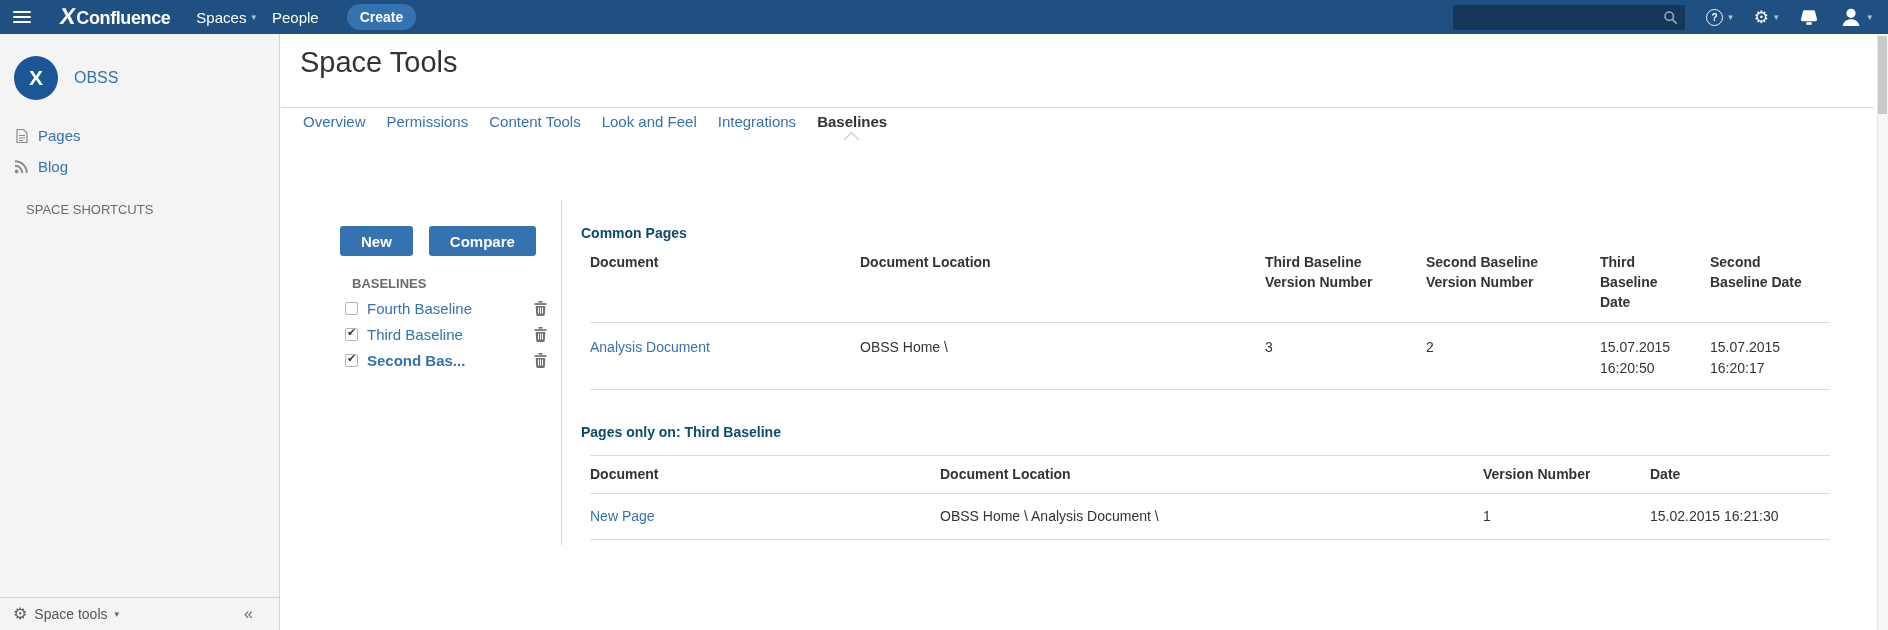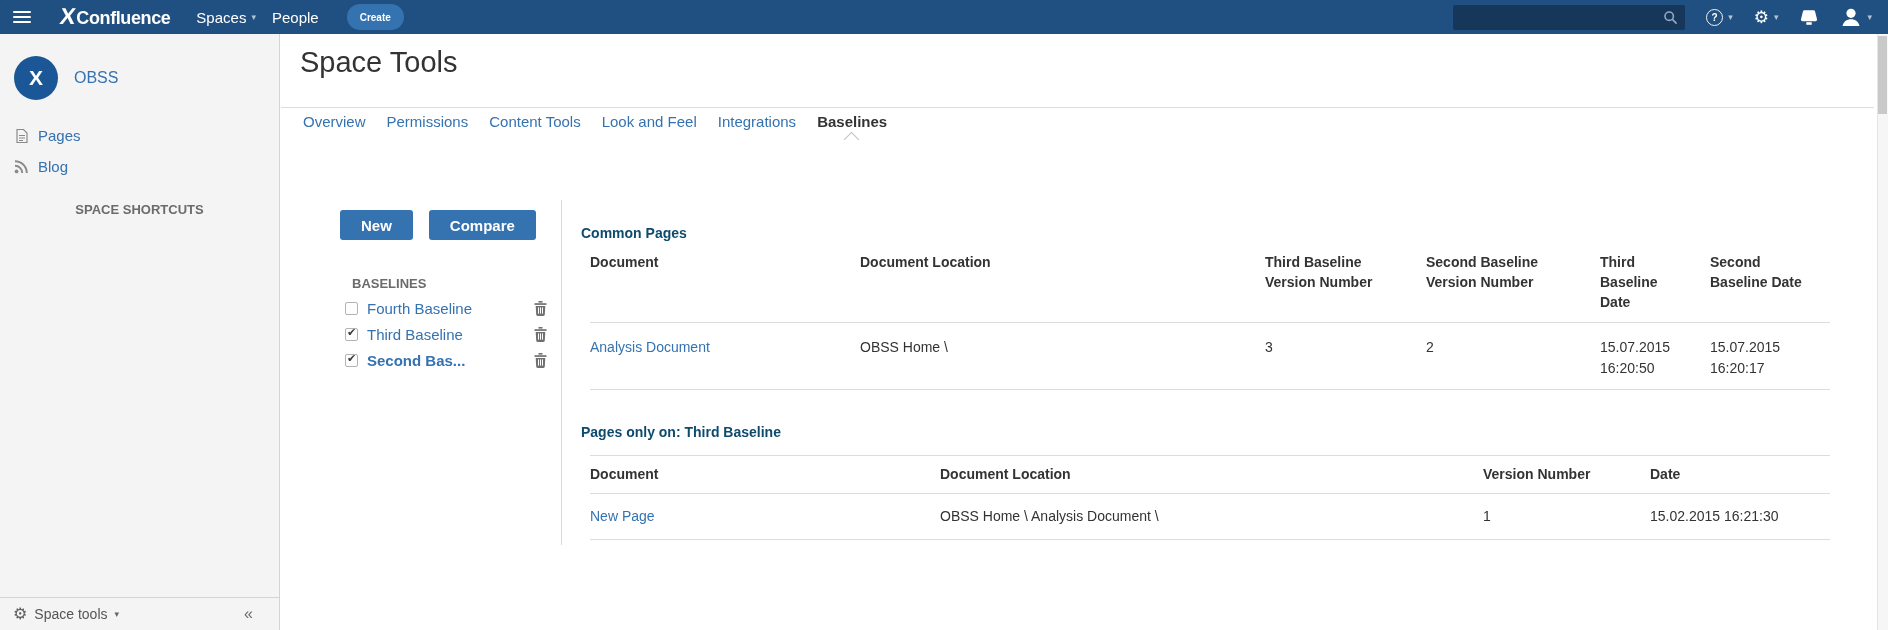--- a/index.html
+++ b/index.html
@@ -10,55 +10,55 @@
   
   .topbar{position:absolute;left:0;top:0;width:100%;height:34px;background:#205081;display:flex;align-items:center;color:#fff;z-index:5;}
   .burger{margin-left:13px;width:18px;height:12px;display:flex;flex-direction:column;justify-content:space-between;cursor:pointer;}
   .burger span{display:block;height:2px;background:#fff;border-radius:1px;}
   .logo{display:flex;align-items:baseline;margin-left:29px;cursor:pointer;}
   .logo-x{font-weight:bold;font-size:23px;line-height:23px;transform:skewX(-8deg);}
   .logo-text{font-weight:bold;font-size:18px;letter-spacing:-0.4px;margin-left:1px;}
   .topnav{display:flex;align-items:center;margin-left:26px;gap:16px;font-size:15px;}
   .white-link{color:#fff;display:flex;align-items:center;}
   .caret{font-size:9px;color:rgba(255,255,255,.65);margin-left:5px;font-family:"DejaVu Sans",sans-serif;}
-  .create-btn{margin-left:28px;background:#3572b0;color:#fff;font-weight:bold;font-size:10px;padding:0 13px;height:26px;border-radius:13px;border:none;cursor:pointer;font-family:inherit;}
+  .create-btn{margin-left:28px;background:#3572b0;color:#fff;font-weight:bold;font-size:14px;padding:0 13px;height:26px;border-radius:13px;border:none;cursor:pointer;font-family:inherit;}
   .top-right{margin-left:auto;display:flex;align-items:center;margin-right:16px;gap:21px;}
   .search-box{display:flex;align-items:center;background:rgba(0,0,0,.3);height:25px;width:218px;padding:0 7px;border-radius:2px;}
   .search-input{flex:1;background:transparent;border:none;outline:none;color:#fff;font-size:13px;font-family:inherit;}
   .icon-btn{display:flex;align-items:center;cursor:pointer;background:none;border:none;padding:0;color:#fff;}
   .help-circle{width:15px;height:15px;border:1.5px solid rgba(255,255,255,.92);border-radius:50%;display:flex;align-items:center;justify-content:center;font-size:10px;font-weight:bold;color:#fff;}
   .gear-glyph{font-family:"DejaVu Sans",sans-serif;font-size:17px;line-height:17px;color:#fff;}
 
   
   .sidebar{position:absolute;left:0;top:34px;width:280px;bottom:0;background:#f4f4f4;border-right:1px solid #d4d4d4;box-sizing:border-box;}
   .space-header{display:flex;align-items:center;gap:16px;padding:22px 0 0 14px;}
   .space-logo{width:44px;height:44px;border-radius:50%;background:#1b5796;color:#fff;display:flex;align-items:center;justify-content:center;font-weight:bold;font-size:21px;cursor:pointer;flex:0 0 auto;}
   .space-name{color:#3572b0;font-size:16px;}
   .side-nav{margin-top:20px;}
   .side-item{display:flex;align-items:center;gap:9px;padding:7px 14px;font-size:15px;cursor:pointer;}
   .side-item a{color:#3572b0;}
-  .shortcuts-h{padding:20px 14px 0;font-size:13px;font-weight:bold;color:#6b6b6b;text-align:center;}
+  .shortcuts-h{padding:20px 26px 0;font-size:13px;font-weight:normal;color:#6b6b6b;}
   .shortcuts-p{padding:11px 14px 0;font-size:14px;color:#6b6b6b;line-height:20px;width:252px;box-sizing:content-box;}
   .shortcuts-p a{color:#3572b0;}
   .sidebar-footer{position:absolute;left:0;bottom:0;width:100%;height:33px;border-top:1px solid #d4d4d4;display:flex;align-items:center;background:#f4f4f4;box-sizing:border-box;}
   .footer-tools{display:flex;align-items:center;gap:7px;margin-left:13px;color:#555;font-size:14px;cursor:pointer;}
   .footer-gear{font-family:"DejaVu Sans",sans-serif;font-size:16px;color:#5e5e5e;line-height:16px;}
   .footer-caret{font-size:9px;color:#666;font-family:"DejaVu Sans",sans-serif;}
   .collapse-btn{margin-left:auto;margin-right:20px;color:#6b6b6b;font-size:16px;cursor:pointer;background:none;border:none;font-family:inherit;}
 
   
   .page-title{position:absolute;left:300px;top:46px;font-size:29px;font-weight:normal;color:#333;margin:0;}
   .title-divider{position:absolute;left:281px;right:14px;top:107px;height:1px;background:#ddd;}
   .tabs{position:absolute;left:301px;top:113px;display:flex;gap:17px;font-size:15px;}
   .tab{color:#3572b0;position:relative;padding:0 2px;}
   .tab.active{color:#333;font-weight:bold;}
   .tab-marker{display:none;}
   .tab.active .tab-marker{display:block;position:absolute;left:50%;margin-left:-6px;top:21px;width:10px;height:10px;background:#fff;border-left:1px solid #c0c0c0;border-top:1px solid #c0c0c0;transform:rotate(45deg);}
 
-  .panel-buttons{position:absolute;left:340px;top:210px;display:flex;gap:16px;}
+  .panel-buttons{position:absolute;left:340px;top:226px;display:flex;gap:16px;}
   .aui-btn{background:#3572b0;color:#fff;font-weight:bold;font-size:15px;border:none;border-radius:3px;height:30px;padding:0 21px;cursor:pointer;font-family:inherit;}
   .baselines-heading{position:absolute;left:352px;top:276px;font-size:13px;font-weight:bold;color:#6b6b6b;}
   .baseline-list{position:absolute;left:345px;top:295px;width:202px;}
   .baseline-row{display:flex;align-items:center;height:26px;gap:9px;}
   .cb{width:13px;height:13px;border:1px solid #b3b3b3;border-radius:2px;background:#fdfdfd;position:relative;flex:0 0 auto;cursor:pointer;box-sizing:border-box;}
   .cb.checked::after{content:"✔";position:absolute;left:1px;top:-3px;font-size:11px;color:#3b3b3b;font-family:"DejaVu Sans",sans-serif;}
   .baseline-link{color:#3572b0;font-size:15px;flex:1;white-space:nowrap;overflow:hidden;}
   .baseline-link.bold{font-weight:bold;}
   .trash-btn{background:none;border:none;padding:0;cursor:pointer;display:flex;align-items:center;}
 

